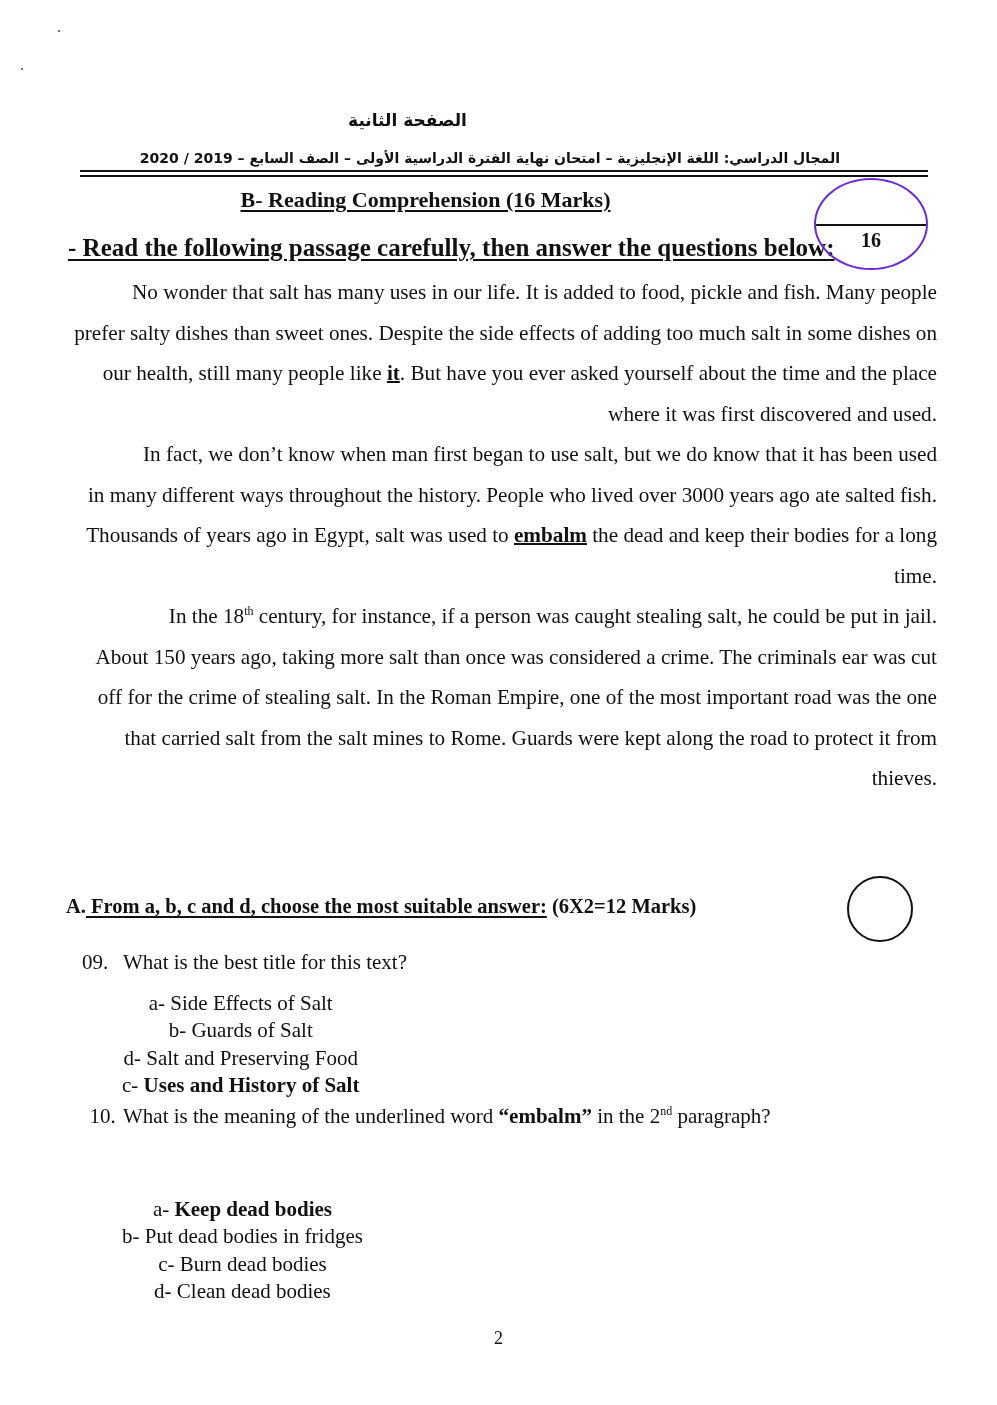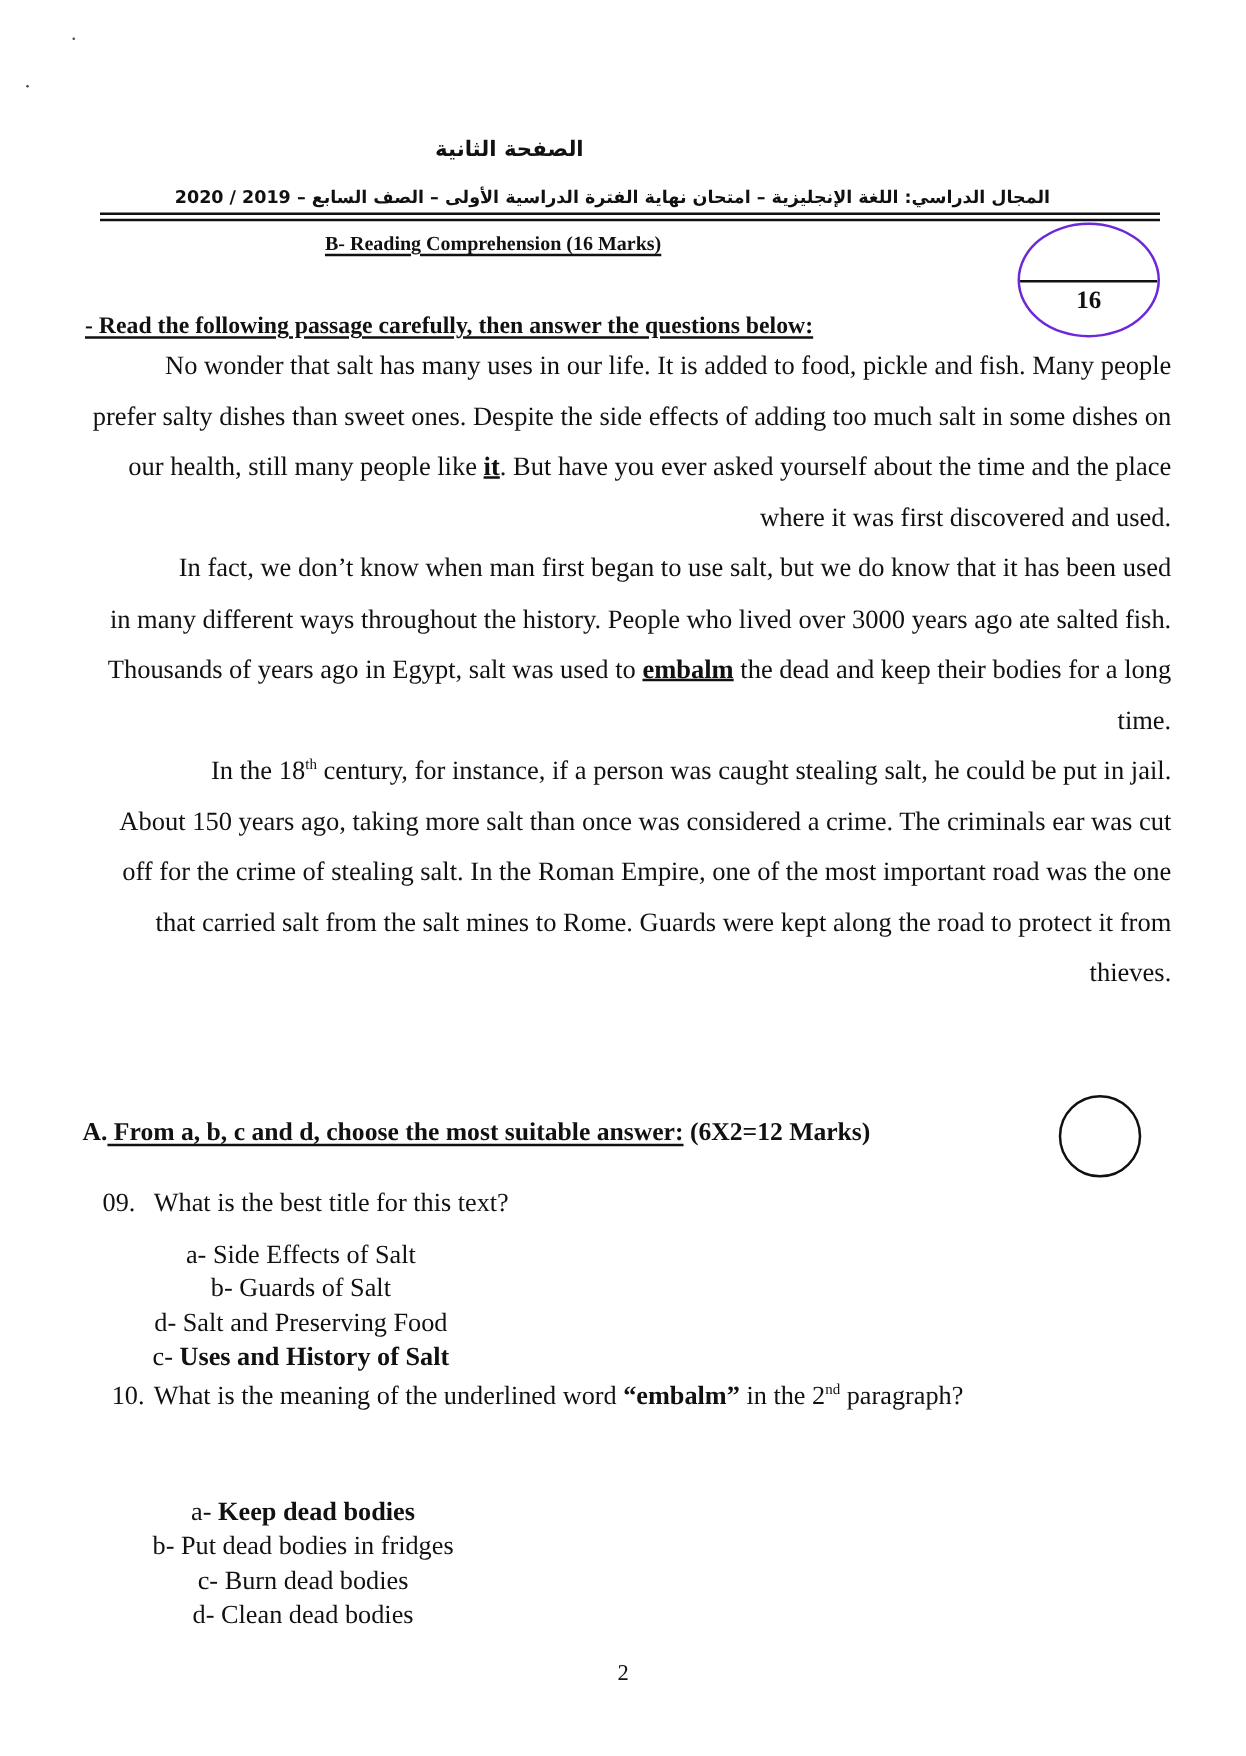--- a/index.html
+++ b/index.html
@@ -2,23 +2,23 @@
 <html><head>
 <meta charset="utf-8">
 <style>
   html, body { margin: 0; padding: 0; background: #ffffff; }
   body { width: 997px; height: 1405px; position: relative; overflow: hidden; color: #111; font-family: "Liberation Serif", serif; }
   .abs { position: absolute; }
   .dot { position: absolute; width: 2px; height: 2px; background: #444; border-radius: 50%; }
   .ar-title { left: 0; width: 815px; top: 110px; text-align: center; font-family: "DejaVu Sans", sans-serif; font-weight: bold; font-size: 17px; direction: rtl; }
   .ar-sub { left: 150px; width: 690px; top: 150px; text-align: center; font-family: "DejaVu Sans", sans-serif; font-weight: bold; font-size: 14px; direction: rtl; white-space: nowrap; }
   .dbl-rule { left: 80px; width: 848px; top: 170px; height: 3px; border-top: 2px solid #111; border-bottom: 2px solid #111; }
-  .sec-title { left: 0; width: 789px; top: 187px; text-align: center; font-weight: bold; font-size: 16px; }
+  .sec-title { left: 0; width: 789px; top: 187px; text-align: center; font-weight: bold; font-size: 22px; padding-left: 31px; }
   .sec-title span { text-decoration: underline; text-decoration-thickness: 2px; text-underline-offset: 3px; }
-  .instr { left: 68px; top: 234px; font-weight: bold; font-size: 19px; text-decoration: underline; text-decoration-thickness: 2px; text-underline-offset: 3px; white-space: nowrap; margin-top: 16px; }
+  .instr { left: 68px; top: 234px; font-weight: bold; font-size: 25px; text-decoration: underline; text-decoration-thickness: 2px; text-underline-offset: 3px; white-space: nowrap; }
   .score-oval { left: 814px; top: 178px; width: 114px; height: 92px; border: 2px solid #6d28d9; border-radius: 50%; box-sizing: border-box; overflow: hidden; }
   .score-oval .line { position: absolute; left: 0; right: 0; top: 50%; border-top: 2px solid #111; }
   .score-oval .num { position: absolute; left: 0; right: 0; top: 50%; text-align: center; font-weight: bold; font-size: 20px; padding-top: 5px; }
   .passage { left: 67px; width: 870px; top: 272px; font-size: 21.2px; line-height: 40.5px; }
   .passage p { margin: 0; text-indent: 60px; white-space: normal; text-align: right; }
   .passage .u { font-weight: bold; text-decoration: underline; text-decoration-thickness: 2px; }
   .passage sup { font-size: 12px; line-height: 0; }
   .partA { left: 66px; top: 895px; font-size: 20.5px; font-weight: bold; white-space: nowrap; }
   .partA .u { text-decoration: underline; text-decoration-thickness: 2px; text-underline-offset: 3px; }
   .circle { left: 847px; top: 876px; width: 66px; height: 66px; border: 2px solid #111; border-radius: 50%; box-sizing: border-box; }

